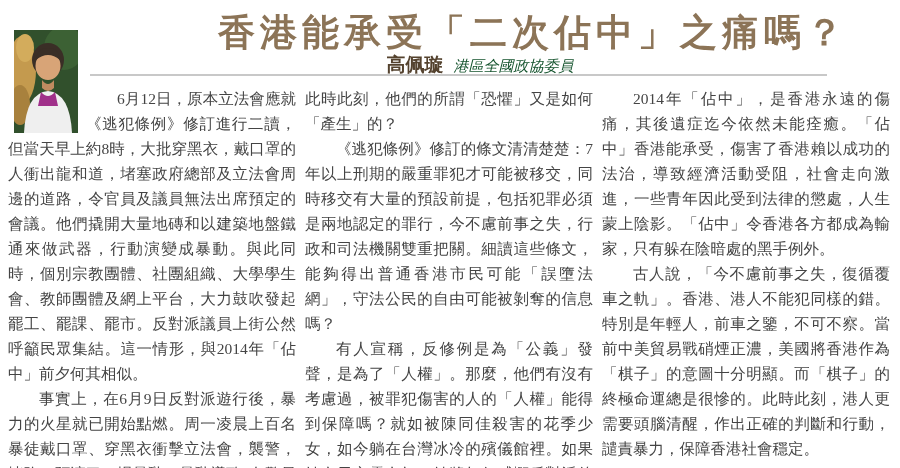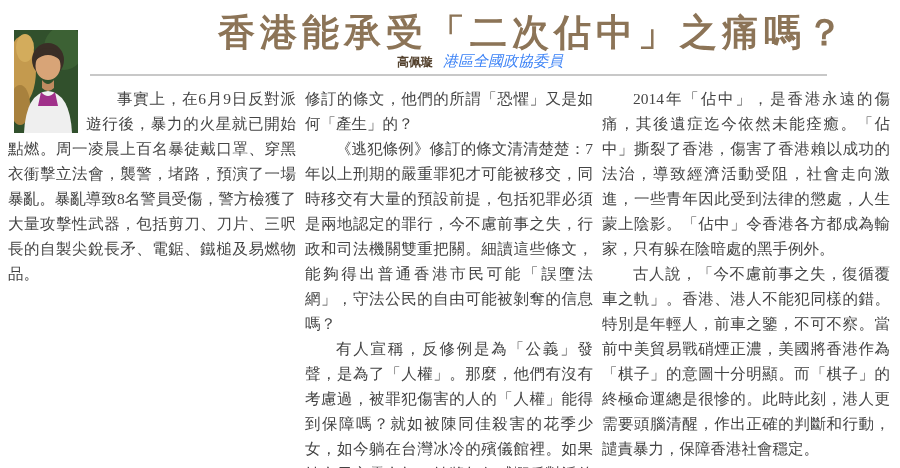--- a/index.html
+++ b/index.html
@@ -21,26 +21,26 @@
     margin:0;
     font-family:"Liberation Sans","DejaVu Sans",sans-serif;
   }
   
   .byline{
     position:absolute;top:52px;left:480px;
     transform:translateX(-50%);
     white-space:nowrap;
   }
   .byline .author-name{
-    font-size:12px;font-weight:bold;color:#54422e;
+    font-size:19px;font-weight:bold;color:#54422e;
     font-family:"Liberation Sans","DejaVu Sans",sans-serif;
     margin-right:10px;
   }
   .byline .author-title{
-    font-size:15px;color:#3b82f6;font-style:italic;
+    font-size:15px;color:#14532d;font-style:italic;
     font-family:"Liberation Serif","DejaVu Serif",serif;
   }
   .rule{
     position:absolute;top:74px;left:90px;width:737px;height:2px;
     background:#c8c8c8;
   }
   
   .photo{
     position:absolute;top:30px;left:14px;width:64px;height:103px;
     overflow:hidden;
@@ -84,26 +84,27 @@
       <path d="M22 30 q12 -10 24 0 q-1 -12 -12 -12 q-11 0 -12 12z" fill="#3a2e26"></path>
       <path d="M10 103 q2 -40 24 -42 q22 2 24 42z" fill="#efefef"></path>
       <path d="M27 62 q7 8 14 0 l3 14 l-20 0z" fill="#a0308a"></path>
       <path d="M28 50 q6 8 12 0 l0 8 q-6 6 -12 0z" fill="#c08b60"></path>
     </svg>
   </div>
 
   <div class="columns">
     <div class="col">
         <div class="photo-spacer"></div>
+        <p class="indent">6月12日，原本立法會應就《逃犯條例》修訂進行二讀，但當天早上約8時，大批穿黑衣，戴口罩的人衝出龍和道，堵塞政府總部及立法會周邊的道路，令官員及議員無法出席預定的會議。他們撬開大量地磚和以建築地盤鐵通來做武器，行動演變成暴動。與此同時，個別宗教團體、社團組織、大學學生會、教師團體及網上平台，大力鼓吹發起罷工、罷課、罷市。反對派議員上街公然呼籲民眾集結。這一情形，與2014年「佔中」前夕何其相似。</p>
         <p class="indent">事實上，在6月9日反對派遊行後，暴力的火星就已開始點燃。周一凌晨上百名暴徒戴口罩、穿黑衣衝擊立法會，襲警，堵路，預演了一場暴亂。暴亂導致8名警員受傷，警方檢獲了大量攻擊性武器，包括剪刀、刀片、三呎長的自製尖銳長矛、電鋸、鐵槌及易燃物品。</p>
       </div>
     <div class="col">
-        <p class="">修訂的條文，他們的所謂「恐懼」又是如何「產生」的？</p>
+        <p class="">此時此刻，他們的所謂「恐懼」又是如何「產生」的？</p>
         <p class="indent">《逃犯條例》修訂的條文清清楚楚：7年以上刑期的嚴重罪犯才可能被移交，同時移交有大量的預設前提，包括犯罪必須是兩地認定的罪行，今不慮前事之失，行政和司法機關雙重把關。細讀這些條文，能夠得出普通香港市民可能「誤墮法網」，守法公民的自由可能被剝奪的信息嗎？</p>
         <p class="indent">有人宣稱，反修例是為「公義」發聲，是為了「人權」。那麼，他們有沒有考慮過，被罪犯傷害的人的「人權」能得到保障嗎？就如被陳同佳殺害的花季少女，如今躺在台灣冰冷的殯儀館裡。如果她在天之靈有知，她將如何感慨反對派的行徑？我們這個號稱法治文明的社會又如何為失去女兒的父母討回公道？為了保障一個殺人犯的「人權」，而刻意漠視她這個受害者的基本生命權利，算是公義嗎？到底犯了嚴重罪行的人是否應該接受法律制裁，還是要以保障他的人權為由使之免受懲罰呢？什麼叫做「彰顯公義」？出來反對修例的人有沒有想過理性地回應這個問題？</p>
       </div>
     <div class="col">
-        <p class="indent">2014年「佔中」，是香港永遠的傷痛，其後遺症迄今依然未能痊癒。「佔中」撕裂了香港，傷害了香港賴以成功的法治，導致經濟活動受阻，社會走向激進，一些青年因此受到法律的懲處，人生蒙上陰影。「佔中」令香港各方都成為輸家，只有躲在陰暗處的黑手例外。</p>
+        <p class="indent">2014年「佔中」，是香港永遠的傷痛，其後遺症迄今依然未能痊癒。「佔中」香港能承受，傷害了香港賴以成功的法治，導致經濟活動受阻，社會走向激進，一些青年因此受到法律的懲處，人生蒙上陰影。「佔中」令香港各方都成為輸家，只有躲在陰暗處的黑手例外。</p>
         <p class="indent">古人說，「今不慮前事之失，復循覆車之軌」。香港、港人不能犯同樣的錯。特別是年輕人，前車之鑒，不可不察。當前中美貿易戰硝煙正濃，美國將香港作為「棋子」的意圖十分明顯。而「棋子」的終極命運總是很慘的。此時此刻，港人更需要頭腦清醒，作出正確的判斷和行動，譴責暴力，保障香港社會穩定。</p>
       </div>
   </div>
 
 </div>
 
 </body></html>

